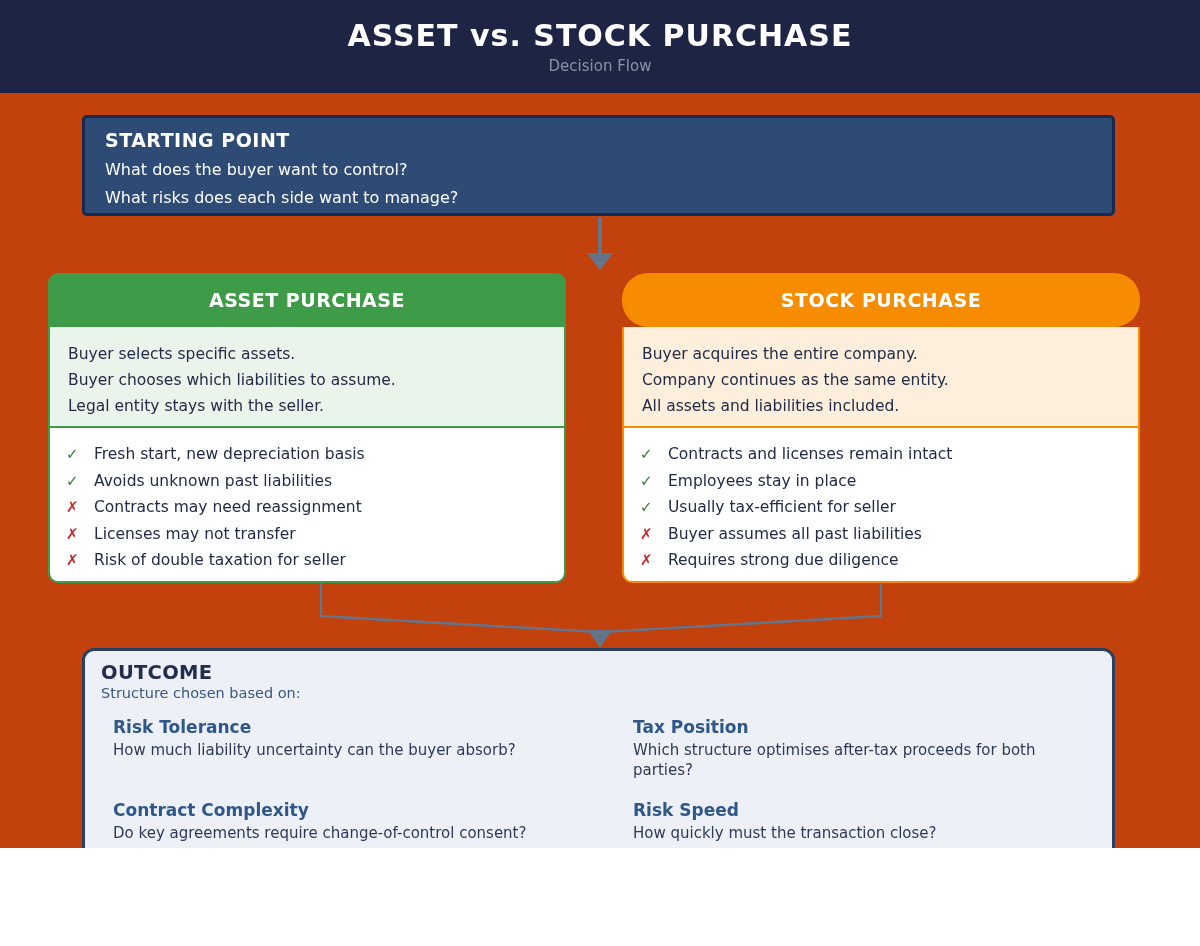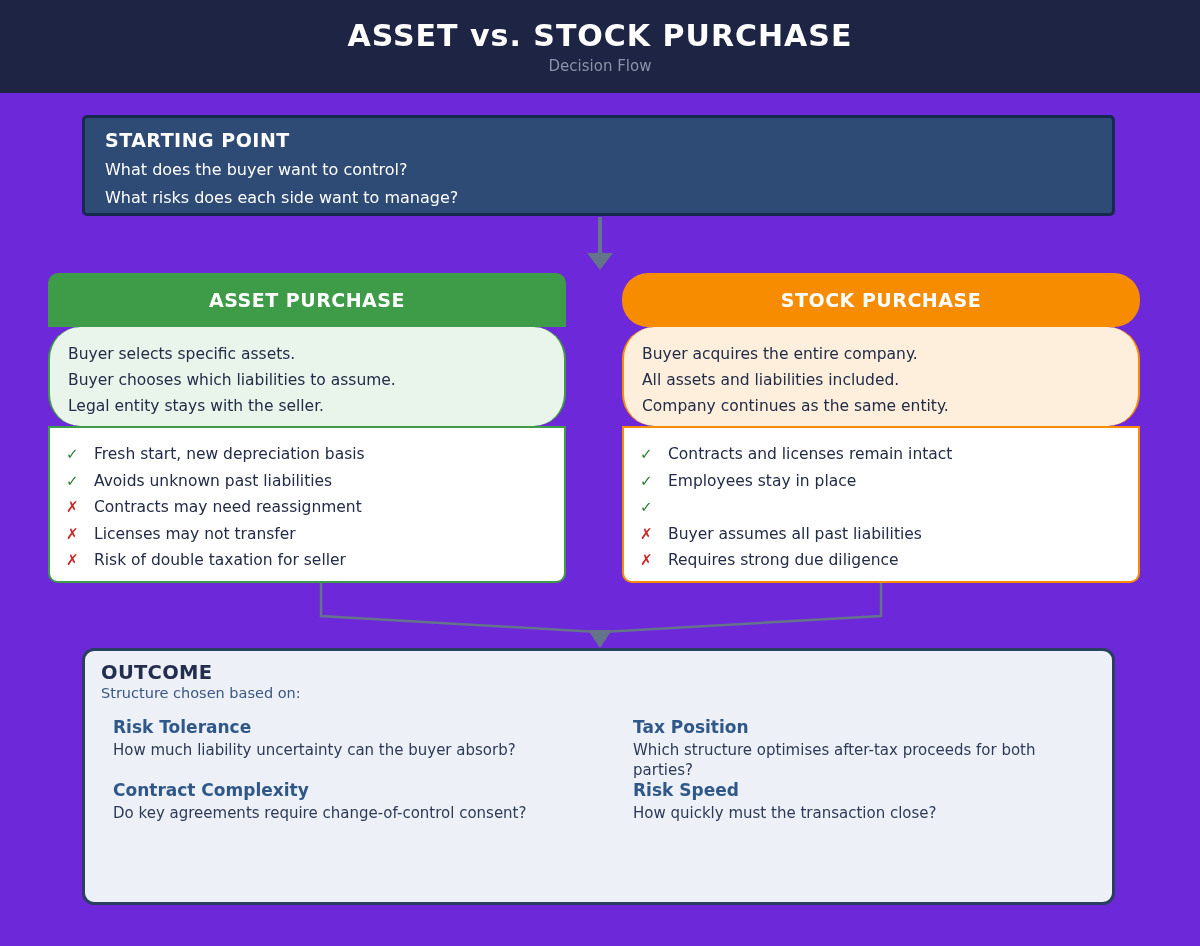--- a/index.html
+++ b/index.html
@@ -4,22 +4,22 @@
 <style>
   * { margin: 0; padding: 0; box-sizing: border-box; }
   html, body { background: #ffffff; }
   body {
     font-family: "DejaVu Sans", "Liberation Sans", sans-serif;
     color: #222b47;
   }
   .page {
     position: relative;
     width: 1200px;
-    height: 946px;
-    background: #6d28d9;
+    height: 848px;
+    background: #c2410c;
     overflow: hidden;
   }
 
   
   .top-banner {
     position: absolute;
     left: 0; top: 0;
     width: 1200px; height: 93px;
     background: #1e2443;
     display: flex;
@@ -91,21 +91,20 @@
     letter-spacing: 0.5px;
   }
   .card-desc {
     height: 99px;
     border-left: 2px solid;
     border-right: 2px solid;
     padding: 14px 33px 0 18px;
     font-size: 15.5px;
     line-height: 26px;
     color: #222b47;
-    border-radius: 32px;
   }
   .card-list {
     height: 157px;
     background: #ffffff;
     border: 2px solid;
     border-radius: 0 0 10px 10px;
     padding: 13px 16px 0 16px;
   }
   .point {
     display: flex;
@@ -140,21 +139,21 @@
     letter-spacing: 0.3px;
   }
   .outcome-box .box-subtitle {
     font-size: 14.5px;
     color: #3a5783;
     margin-top: 1px;
   }
   .factors {
     display: grid;
     grid-template-columns: 520px 1fr;
-    row-gap: 0;
+    row-gap: 20px;
     margin: 16px 0 10px 12px;
   }
   .factor h3 {
     font-size: 17px;
     line-height: 20px;
     font-weight: bold;
     color: #2f5788;
     margin-bottom: 3px;
   }
   .factor p {
@@ -220,34 +219,35 @@
         <span class="mark mark-cross">✗</span>
         <span>Risk of double taxation for seller</span>
       </div>
     </div>
   </div>
 
   <div class="card stock">
     <div class="card-header" style="background: rgb(247, 140, 0); border-radius: 26px;">STOCK PURCHASE</div>
     <div class="card-desc" style="background: rgb(253, 239, 220); border-color: rgb(247, 140, 0);">
       <div>Buyer acquires the entire company.</div>
+      <div>Company continues as the same entity.</div>
       <div>All assets and liabilities included.</div>
-      <div>Company continues as the same entity.</div>
     </div>
     <div class="card-list" style="border-color: rgb(247, 140, 0);">
       <div class="point">
         <span class="mark mark-check">✓</span>
         <span>Contracts and licenses remain intact</span>
       </div>
       <div class="point">
         <span class="mark mark-check">✓</span>
         <span>Employees stay in place</span>
       </div>
       <div class="point">
         <span class="mark mark-check">✓</span>
+        <span>Usually tax-efficient for seller</span>
       </div>
       <div class="point">
         <span class="mark mark-cross">✗</span>
         <span>Buyer assumes all past liabilities</span>
       </div>
       <div class="point">
         <span class="mark mark-cross">✗</span>
         <span>Requires strong due diligence</span>
       </div>
     </div>

